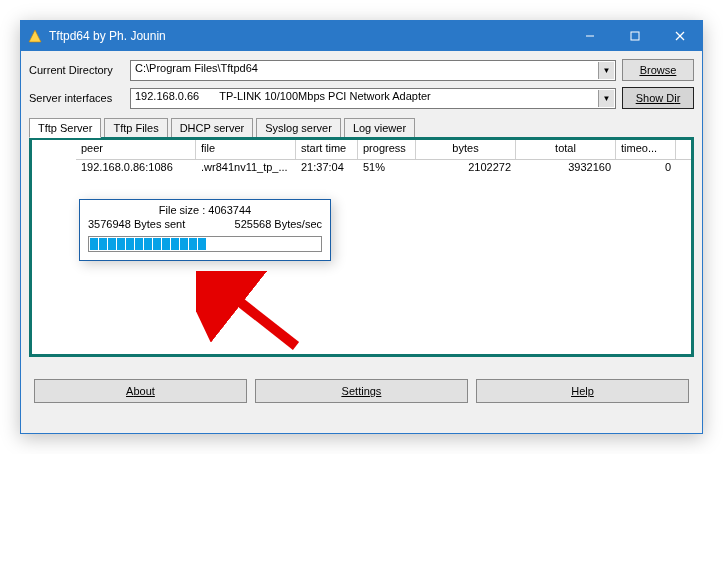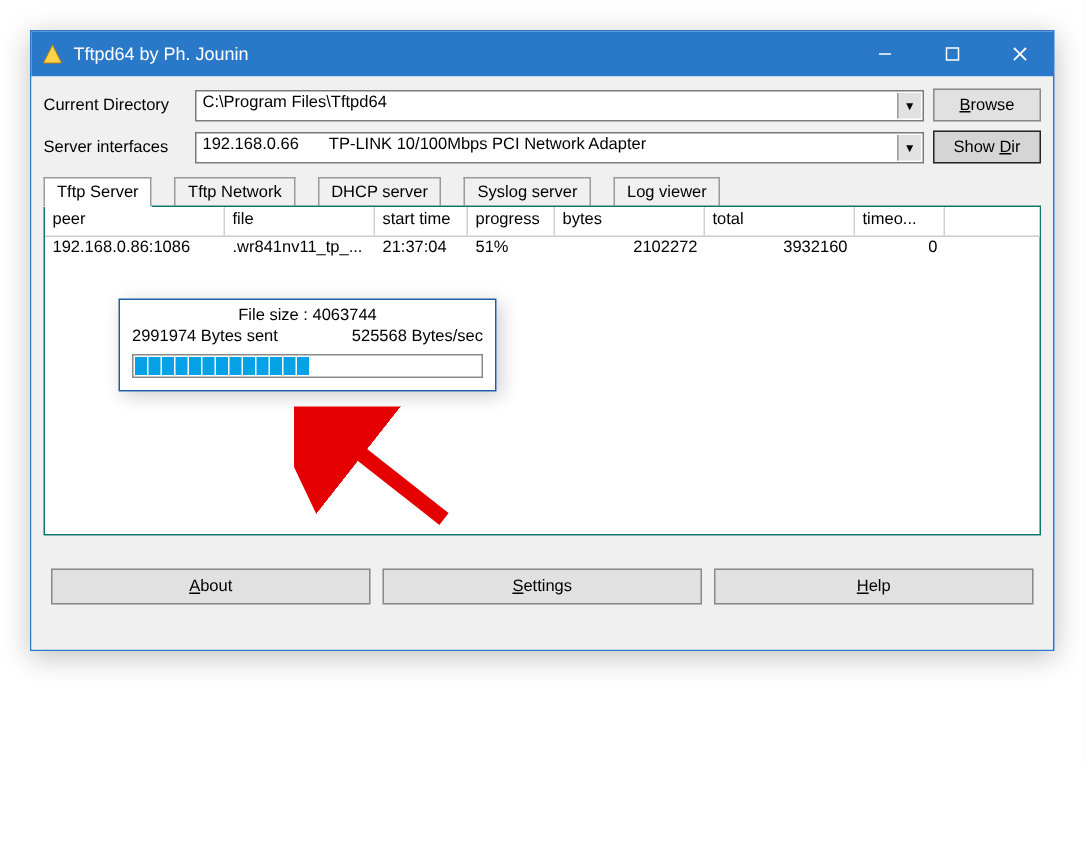--- a/index.html
+++ b/index.html
@@ -78,27 +78,28 @@
   }
   .btn {
     min-width: 72px;
     height: 22px;
     border: 1px solid #888;
     background: #e1e1e1;
     font-size: 11px;
     font-family: inherit;
     cursor: default;
     padding: 0 8px;
+    text-decoration: underline;
   }
   .btn:active, .btn.active { border: 1px solid #222; background: #d5d5d5; }
   .btn .u { text-decoration: underline; }
 
   .tabs {
     display: flex;
-    gap: 16px;
+    gap: 4px;
     margin-top: 2px;
     text-align: center;
   }
   .tab {
     padding: 3px 8px;
     border: 1px solid #999;
     border-bottom: none;
     background: #f0f0f0;
     font-size: 11px;
     position: relative;
@@ -106,42 +107,43 @@
     margin-right: -1px;
     cursor: default;
   }
   .tab.active {
     background: #fff;
     z-index: 2;
     border-bottom: 1px solid #fff;
   }
   .tabbody {
     flex: 1;
-    border: 1px solid #0f766e;
+    border: 3px solid #0f766e;
     background: #fff;
     display: flex;
     flex-direction: column;
     min-height: 0;
     position: relative;
+    padding-left: 44px;
   }
   .listhdr {
     display: flex;
     height: 20px;
     border-bottom: 1px solid #ccc;
     font-size: 11px;
     background: #fff;
   }
   .listhdr .col {
     border-right: 1px solid #d0d0d0;
     padding: 2px 5px;
     overflow: hidden;
     white-space: nowrap;
     text-overflow: ellipsis;
   }
-  .listhdr .col.r { text-align: left; }
+  .listhdr .col.r { text-align: center; }
   .listrow {
     display: flex;
     height: 17px;
     font-size: 11px;
   }
   .listrow .cell {
     padding: 1px 5px;
     overflow: hidden;
     white-space: nowrap;
   }
@@ -266,21 +268,21 @@
       <div class="combo">
         <span class="sel">192.168.0.66</span>
         <span class="desc">TP-LINK 10/100Mbps PCI Network Adapter</span>
         <span class="drop">▼</span>
       </div>
       <button class="btn active">Show <span class="u">D</span>ir</button>
     </div>
 
     <div class="tabs">
       <div class="tab active">Tftp Server</div>
-      <div class="tab">Tftp Network</div>
+      <div class="tab">Tftp Files</div>
       <div class="tab">DHCP server</div>
       <div class="tab">Syslog server</div>
       <div class="tab">Log viewer</div>
     </div>
 
     <div class="tabbody">
       <div class="listhdr">
         <div class="col c1">peer</div>
         <div class="col c2">file</div>
         <div class="col c3">start time</div>
@@ -303,21 +305,21 @@
     <div class="bottombar">
       <button class="btn"><span class="u">A</span>bout</button>
       <button class="btn"><span class="u">S</span>ettings</button>
       <button class="btn"><span class="u">H</span>elp</button>
     </div>
 
     <div class="dlg">
       <div class="dbody">
         <div>File size : 4063744</div>
         <div class="dstats">
-          <span>2991974 Bytes sent</span>
+          <span>3576948 Bytes sent</span>
           <span>525568 Bytes/sec</span>
         </div>
         <div class="pbar" id="pbar">
             <div class="seg"></div>
             <div class="seg"></div>
             <div class="seg"></div>
             <div class="seg"></div>
             <div class="seg"></div>
             <div class="seg"></div>
             <div class="seg"></div>

